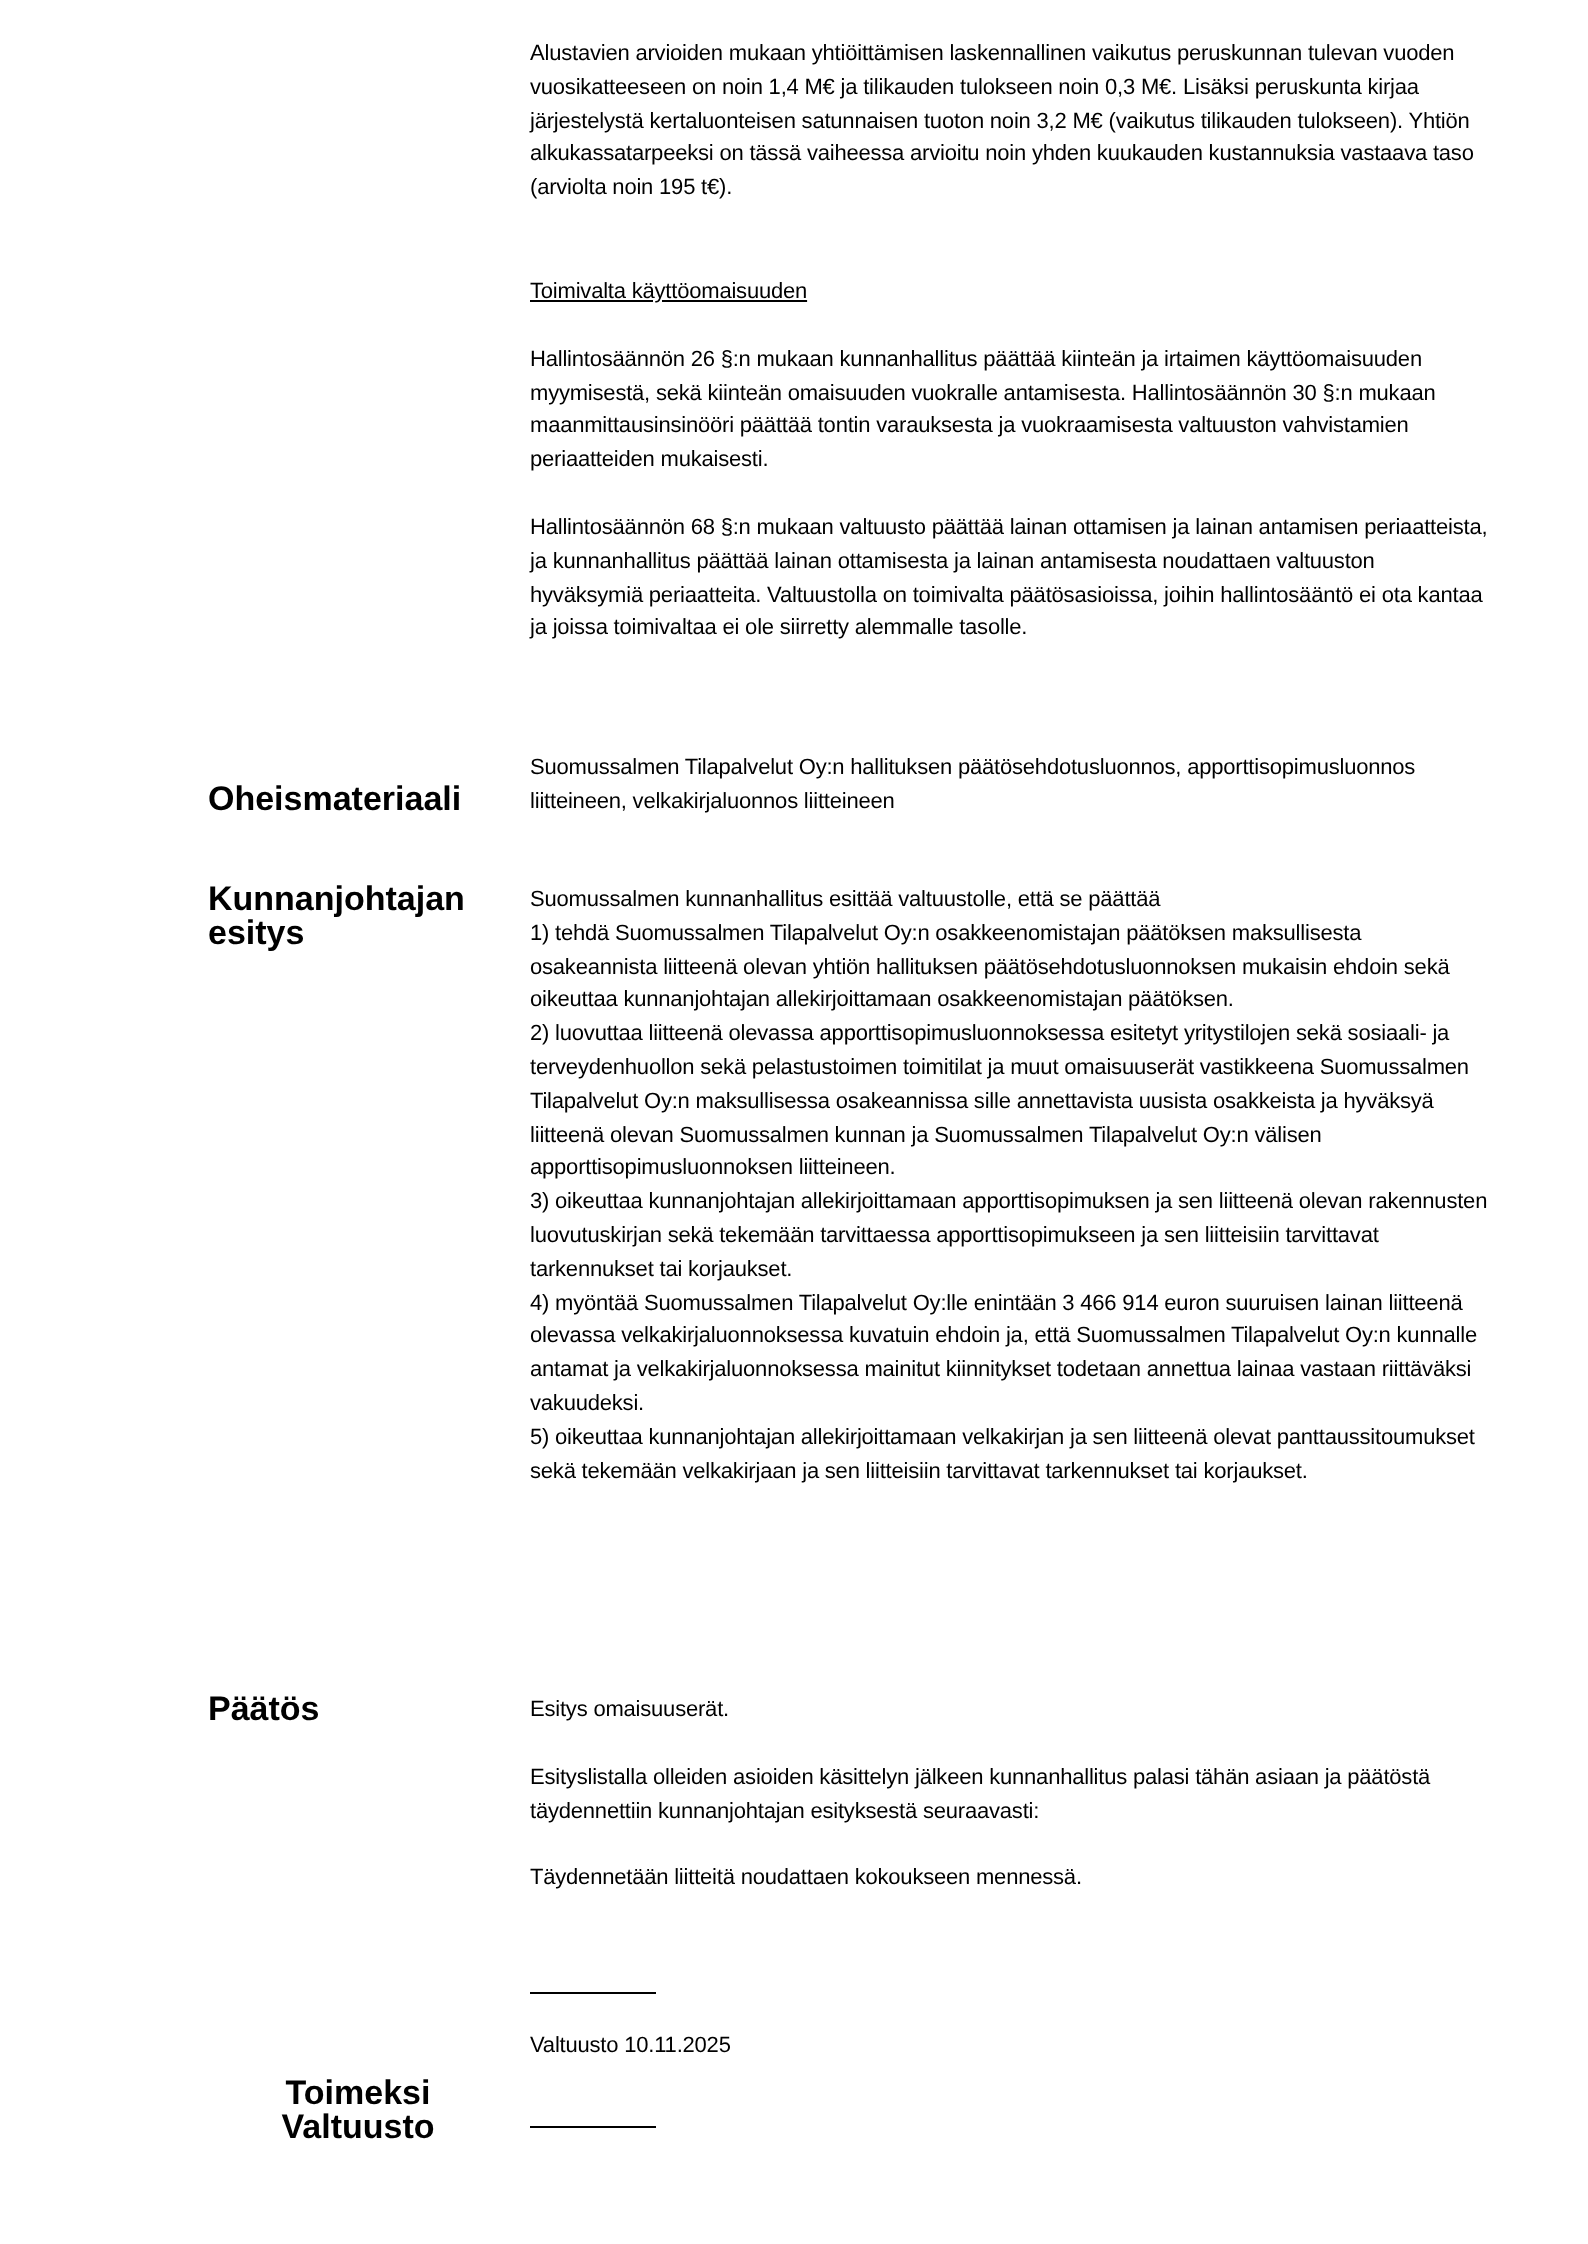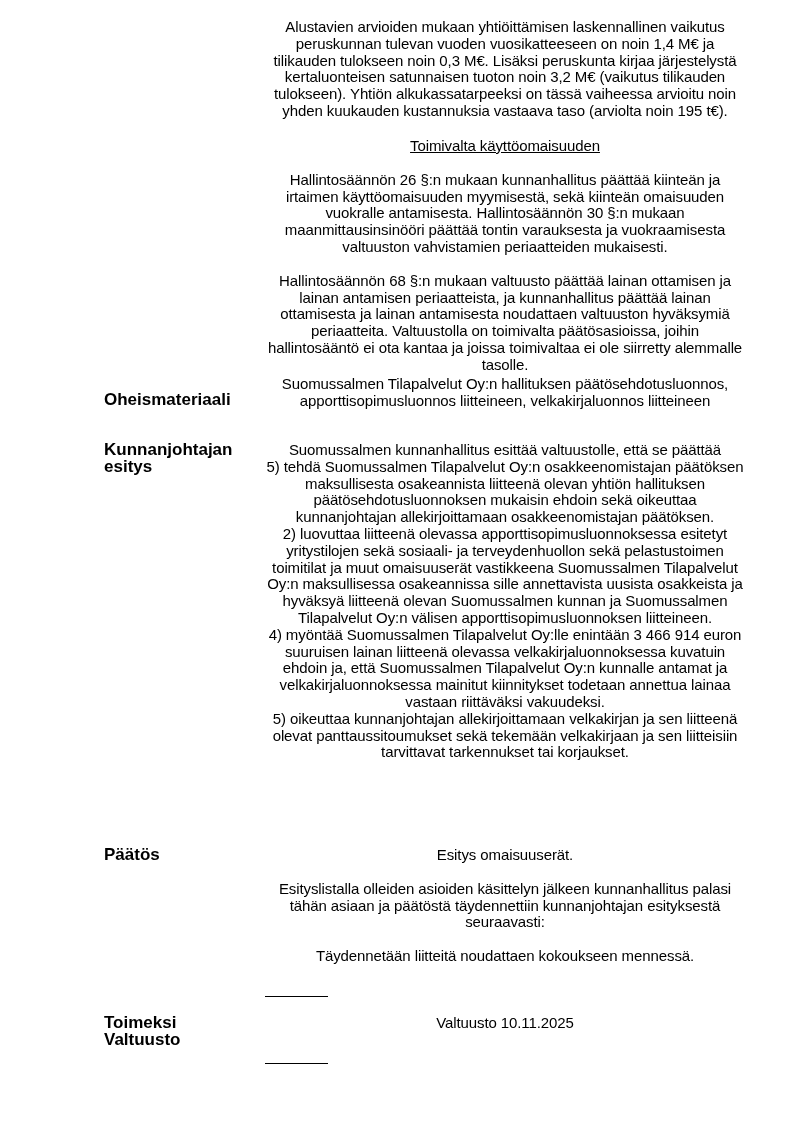--- a/index.html
+++ b/index.html
@@ -1,21 +1,21 @@
 <!DOCTYPE html>
 <html><head>
   <meta charset="utf-8">
   <style>
     html, body { margin: 0; padding: 0; background: #ffffff; }
     body {
       width: 794px; height: 1122px; position: relative; overflow: hidden;
       font-family: "Liberation Sans", sans-serif; color: #000;
     }
     .body-text {
-      font-size: 15px; line-height: 16.8px; letter-spacing: -0.1px; text-align: center;
+      font-size: 11px; line-height: 16.8px; letter-spacing: -0.1px;
     }
     .col-right { position: absolute; left: 265px; width: 480px; }
     .label {
       position: absolute; left: 104px; width: 150px;
       font-family: "Liberation Sans", sans-serif; font-weight: bold;
       font-size: 17px; line-height: 16.8px;
     }
     p { margin: 0; }
     .underline { text-decoration: underline; }
     .rule {
@@ -40,36 +40,37 @@
 <div class="col-right body-text" style="top:376px;">
   <p>Suomussalmen Tilapalvelut Oy:n hallituksen päätösehdotusluonnos, apporttisopimusluonnos liitteineen, velkakirjaluonnos liitteineen</p>
 </div>
 
 <div class="label" style="top:442px;">
   <div>Kunnanjohtajan</div>
   <div>esitys</div>
 </div>
 <div class="col-right body-text" style="top:442px;">
   <p>Suomussalmen kunnanhallitus esittää valtuustolle, että se päättää</p>
-  <p>5) tehdä Suomussalmen Tilapalvelut Oy:n osakkeenomistajan päätöksen maksullisesta osakeannista liitteenä olevan yhtiön hallituksen päätösehdotusluonnoksen mukaisin ehdoin sekä oikeuttaa kunnanjohtajan allekirjoittamaan osakkeenomistajan päätöksen.</p>
+  <p>1) tehdä Suomussalmen Tilapalvelut Oy:n osakkeenomistajan päätöksen maksullisesta osakeannista liitteenä olevan yhtiön hallituksen päätösehdotusluonnoksen mukaisin ehdoin sekä oikeuttaa kunnanjohtajan allekirjoittamaan osakkeenomistajan päätöksen.</p>
   <p>2) luovuttaa liitteenä olevassa apporttisopimusluonnoksessa esitetyt yritystilojen sekä sosiaali- ja terveydenhuollon sekä pelastustoimen toimitilat ja muut omaisuuserät vastikkeena Suomussalmen Tilapalvelut Oy:n maksullisessa osakeannissa sille annettavista uusista osakkeista ja hyväksyä liitteenä olevan Suomussalmen kunnan ja Suomussalmen Tilapalvelut Oy:n välisen apporttisopimusluonnoksen liitteineen.</p>
+  <p>3) oikeuttaa kunnanjohtajan allekirjoittamaan apporttisopimuksen ja sen liitteenä olevan rakennusten luovutuskirjan sekä tekemään tarvittaessa apporttisopimukseen ja sen liitteisiin tarvittavat tarkennukset tai korjaukset.</p>
   <p>4) myöntää Suomussalmen Tilapalvelut Oy:lle enintään 3 466 914 euron suuruisen lainan liitteenä olevassa velkakirjaluonnoksessa kuvatuin ehdoin ja, että Suomussalmen Tilapalvelut Oy:n kunnalle antamat ja velkakirjaluonnoksessa mainitut kiinnitykset todetaan annettua lainaa vastaan riittäväksi vakuudeksi.</p>
   <p>5) oikeuttaa kunnanjohtajan allekirjoittamaan velkakirjan ja sen liitteenä olevat panttaussitoumukset sekä tekemään velkakirjaan ja sen liitteisiin tarvittavat tarkennukset tai korjaukset.</p>
 </div>
 
 <div class="label" style="top:847px;">Päätös</div>
 <div class="col-right body-text" style="top:847px;">
   <p>Esitys omaisuuserät.</p>
   <p style="margin-top:17px;">Esityslistalla olleiden asioiden käsittelyn jälkeen kunnanhallitus palasi tähän asiaan ja päätöstä täydennettiin kunnanjohtajan esityksestä seuraavasti:</p>
   <p style="margin-top:17px;">Täydennetään liitteitä noudattaen kokoukseen mennessä.</p>
 </div>
 
 <div class="rule" style="top:996px;"></div>
 
-<div class="label" style="top:1015px;">
+<div class="label" style="top:1039px;text-align:center;">
   <div>Toimeksi</div>
   <div>Valtuusto</div>
 </div>
 <div class="col-right body-text" style="top:1015px;">
   <p>Valtuusto 10.11.2025</p>
 </div>
 
 <div class="rule" style="top:1063px;"></div>
 
 </body></html>

